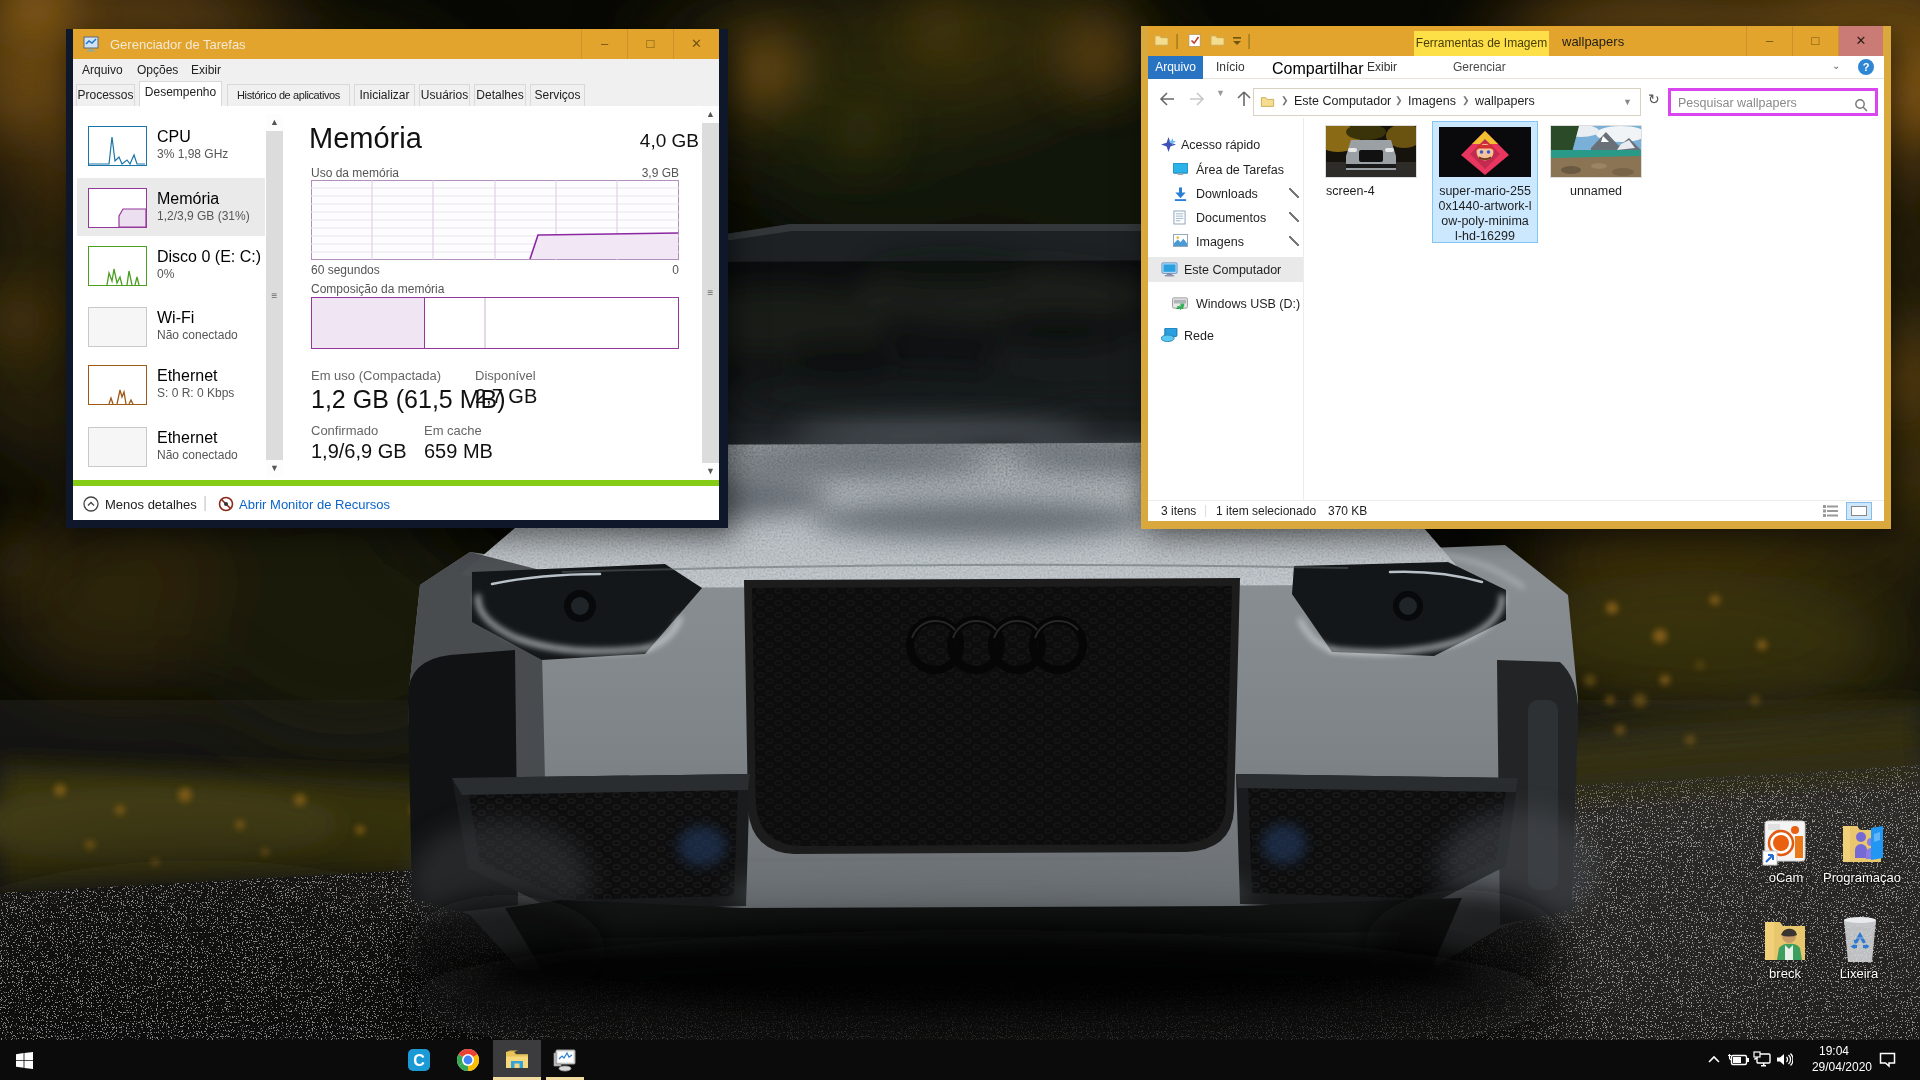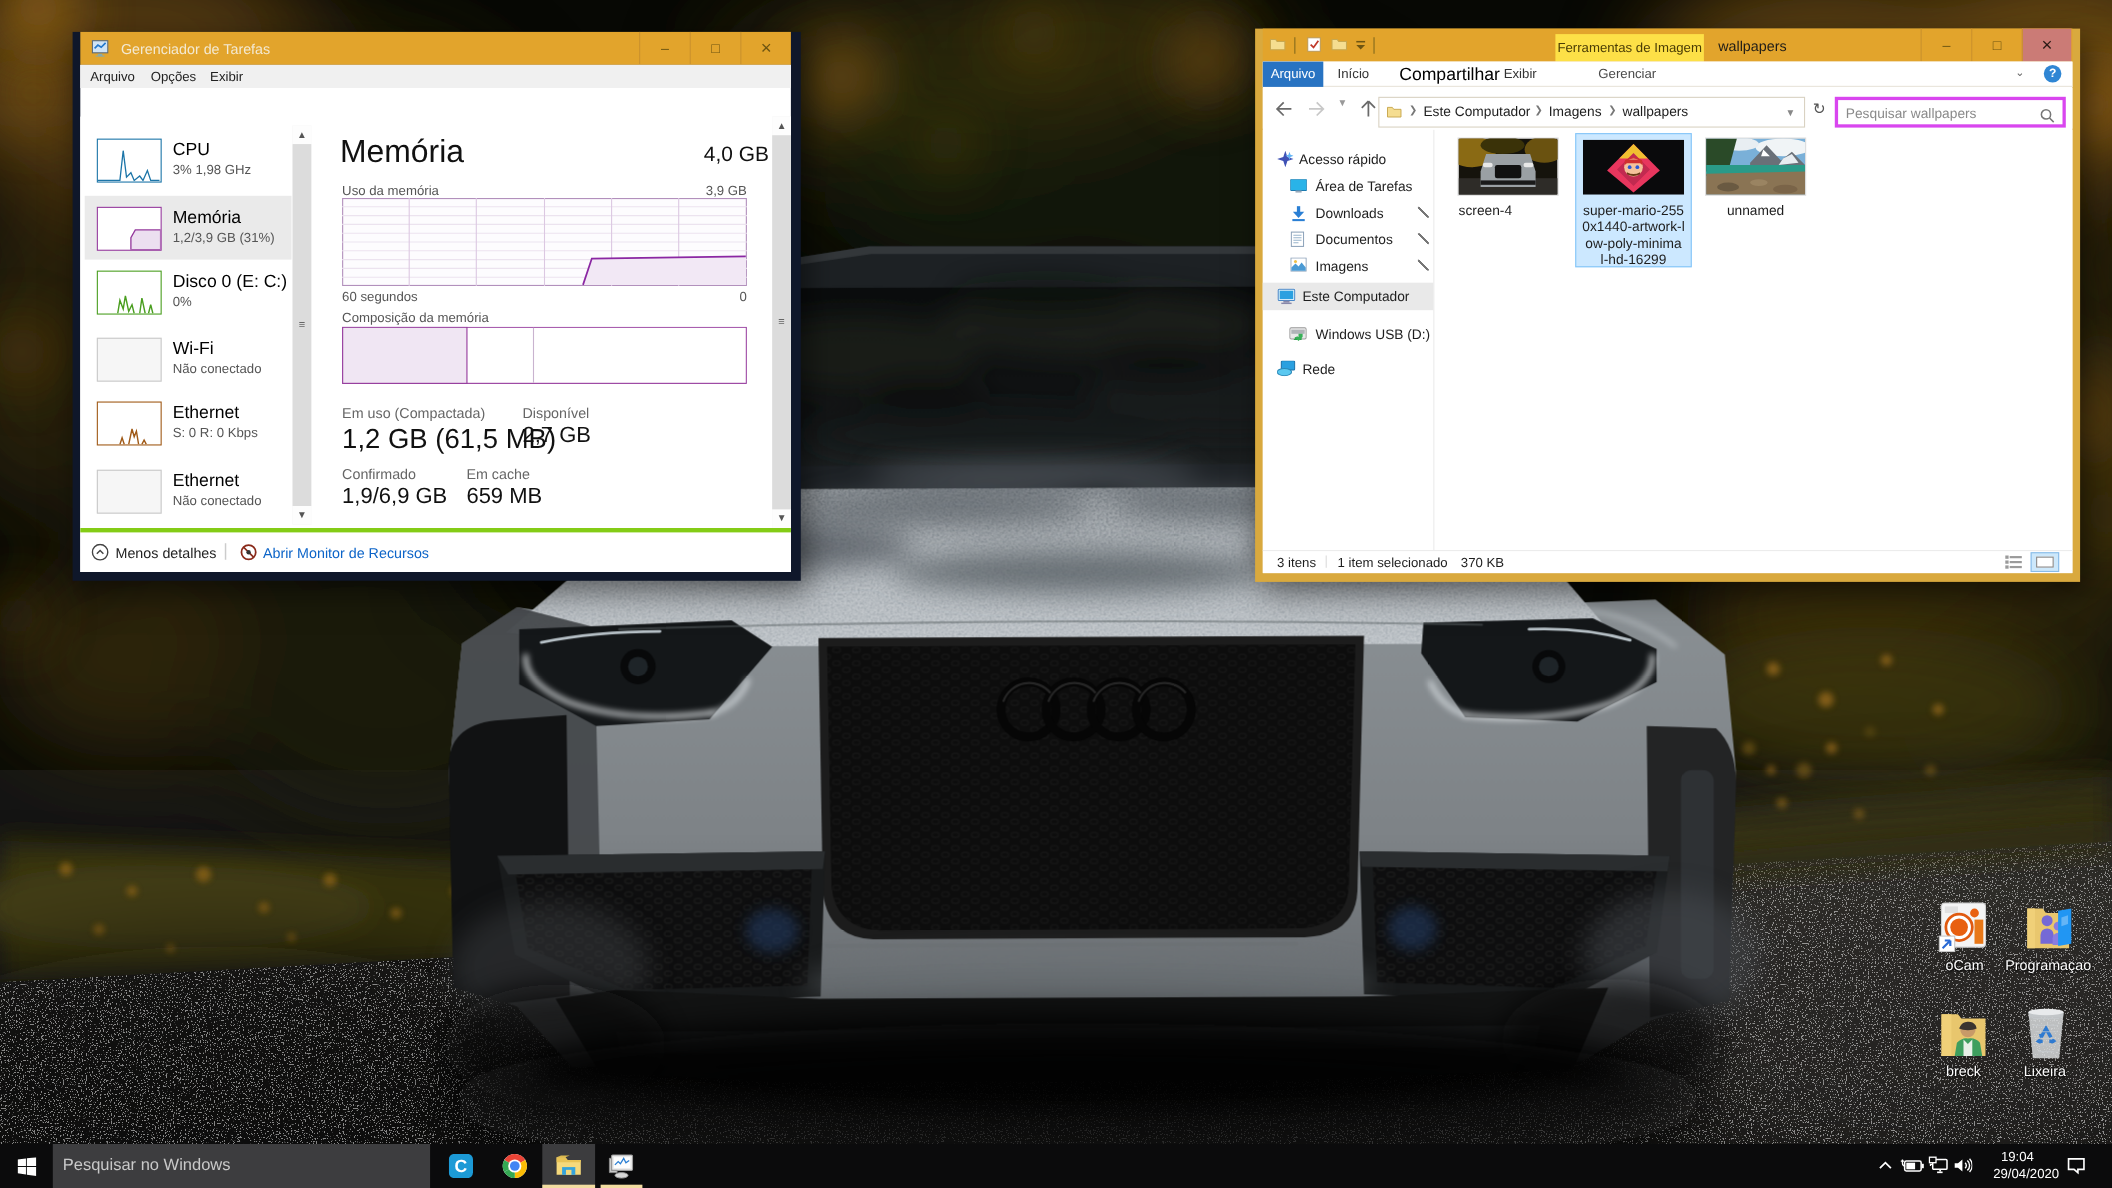--- a/index.html
+++ b/index.html
@@ -12,21 +12,21 @@
 #tm .tbar { position:absolute; left:7px; top:0; width:646px; height:30px; background:#e2a42c; }
 #tm .tbar .ttl { position:absolute; left:37px; top:8px; font-size:13px; color:#f3e9d2; }
 .caption { position:absolute; top:0; height:30px; width:46px; text-align:center; line-height:30px; color:#6e5512; font-size:13px; border-left:1px solid #cb922d; }
 #tm .body { position:absolute; left:7px; top:30px; width:646px; height:461px; background:#fff; }
 #tm .menu { position:absolute; left:0; top:0; width:646px; height:21px; background:#f0f0f0; font-size:12px; color:#222; }
 #tm .menu span { position:absolute; top:4px; }
 #tm .tabs { position:absolute; left:0; top:21px; width:646px; height:26px; background:#f0f0f0; font-size:12px; color:#222; }
 #tm .tab { position:absolute; top:4px; height:22px; background:#f0f0f0; border:1px solid #d9d9d9; border-bottom:none; text-align:center; line-height:21px; }
 #tm .tab.sel { top:1px; height:25px; background:#fff; z-index:2; }
 #tm .content { position:absolute; left:0; top:47px; width:646px; height:374px; background:#fff; }
-#tm .foot { position:absolute; left:0; top:421px; width:646px; height:40px; background:#fff; border-top:4px solid #84cc16; }
+#tm .foot { position:absolute; left:0; top:421px; width:646px; height:40px; background:#fff; border-top:6px solid #84cc16; }
 
 .gbox { position:absolute; left:15px; width:59px; height:40px; background:#fff; border:1px solid #ccc; }
 .side-lbl { position:absolute; left:84px; font-size:16px; color:#000; }
 .side-sub { position:absolute; left:84px; font-size:12px; color:#555; }
 
 #ex { position:absolute; left:1141px; top:26px; width:750px; height:503px; background:#d9a93e; box-shadow:6px 10px 26px rgba(0,0,0,0.5); }
 #ex .tbar { position:absolute; left:7px; top:0; width:736px; height:30px; background:#e2a42c; }
 #ex .body { position:absolute; left:7px; top:30px; width:736px; height:465px; background:#fff; }
 
 #bar { position:absolute; left:0; top:1040px; width:1920px; height:40px; background:#0b0b0c; }
@@ -285,20 +285,29 @@
     <div class="caption" style="right:92px">–</div>
     <div class="caption" style="right:46px">□</div>
     <div class="caption" style="right:0">✕</div>
   </div>
   <div class="body">
     <div class="menu">
         <span style="left:9px">Arquivo</span>
         <span style="left:64px">Opções</span>
         <span style="left:118px">Exibir</span>
       </div>
+    <div class="tabs">
+      <div class="tab" style="left:3px;width:59px">Processos</div>
+      <div class="tab sel" style="left:66px;width:83px">Desempenho</div>
+      <div class="tab" style="left:154px;width:123px;font-size:11px;letter-spacing:-0.4px">Histórico de aplicativos</div>
+      <div class="tab" style="left:281px;width:61px">Inicializar</div>
+      <div class="tab" style="left:346px;width:51px">Usuários</div>
+      <div class="tab" style="left:401px;width:52px">Detalhes</div>
+      <div class="tab" style="left:457px;width:55px">Serviços</div>
+    </div>
     <div class="content">
 
       <div class="abs" style="left:4px;top:72px;width:188px;height:58px;background:#eaeaea"></div>
 
       <svg class="gbox" style="top:20px;border-color:#1c75a8" width="57" height="38">
           <polyline points="0,37 20,37 23,10 26,34 30,30 33,37 38,33 41,37 45,28 48,37 56,37" fill="none" stroke="#1c75a8" stroke-width="1.2"></polyline>
         </svg>
       <div class="side-lbl" style="top:22px">CPU</div>
       <div class="side-sub" style="top:41px">3%  1,98 GHz</div>
 
@@ -655,23 +664,20 @@
   <div class="dlabel" style="left:0;top:56px;width:52px">Lixeira</div>
 </div>
 
 <div id="bar">
   <svg class="abs" style="left:16px;top:12px" width="17" height="17" viewBox="0 0 17 17">
     <path d="M0,2.2 L7.6,1.1 L7.6,8 L0,8 Z" fill="#fdfdfd"></path>
     <path d="M8.4,1 L17,0 L17,8 L8.4,8 Z" fill="#fdfdfd"></path>
     <path d="M0,8.8 L7.6,8.8 L7.6,15.8 L0,14.7 Z" fill="#fdfdfd"></path>
     <path d="M8.4,8.8 L17,8.8 L17,17 L8.4,16 Z" fill="#fdfdfd"></path>
   </svg>
-  <div id="sbox">
-      <span>Pesquisar no Windows</span>
-    </div>
   <svg class="abs" style="left:408px;top:9px" width="22" height="22" viewBox="0 0 22 22">
     <rect x="0" y="0" width="22" height="22" rx="5" fill="#1c9ad6"></rect>
     <text x="11" y="16.5" text-anchor="middle" font-family="Liberation Sans" font-size="16" font-weight="bold" fill="#fff">C</text>
   </svg>
   <svg class="abs" style="left:456px;top:8px" width="24" height="24" viewBox="0 0 24 24">
     <circle cx="12" cy="12" r="11" fill="#fff"></circle>
     <path d="M12,12 L2.47,6.5 A11,11 0 0 1 21.53,6.5 Z" fill="#ea4335"></path>
     <path d="M12,12 L21.53,6.5 A11,11 0 0 1 12,23 Z" fill="#fbbc05"></path>
     <path d="M12,12 L12,23 A11,11 0 0 1 2.47,17.5 Z" fill="#34a853"></path>
     <path d="M2.47,6.5 A11,11 0 0 0 2.47,17.5 L12,12 Z" fill="#34a853"></path>

